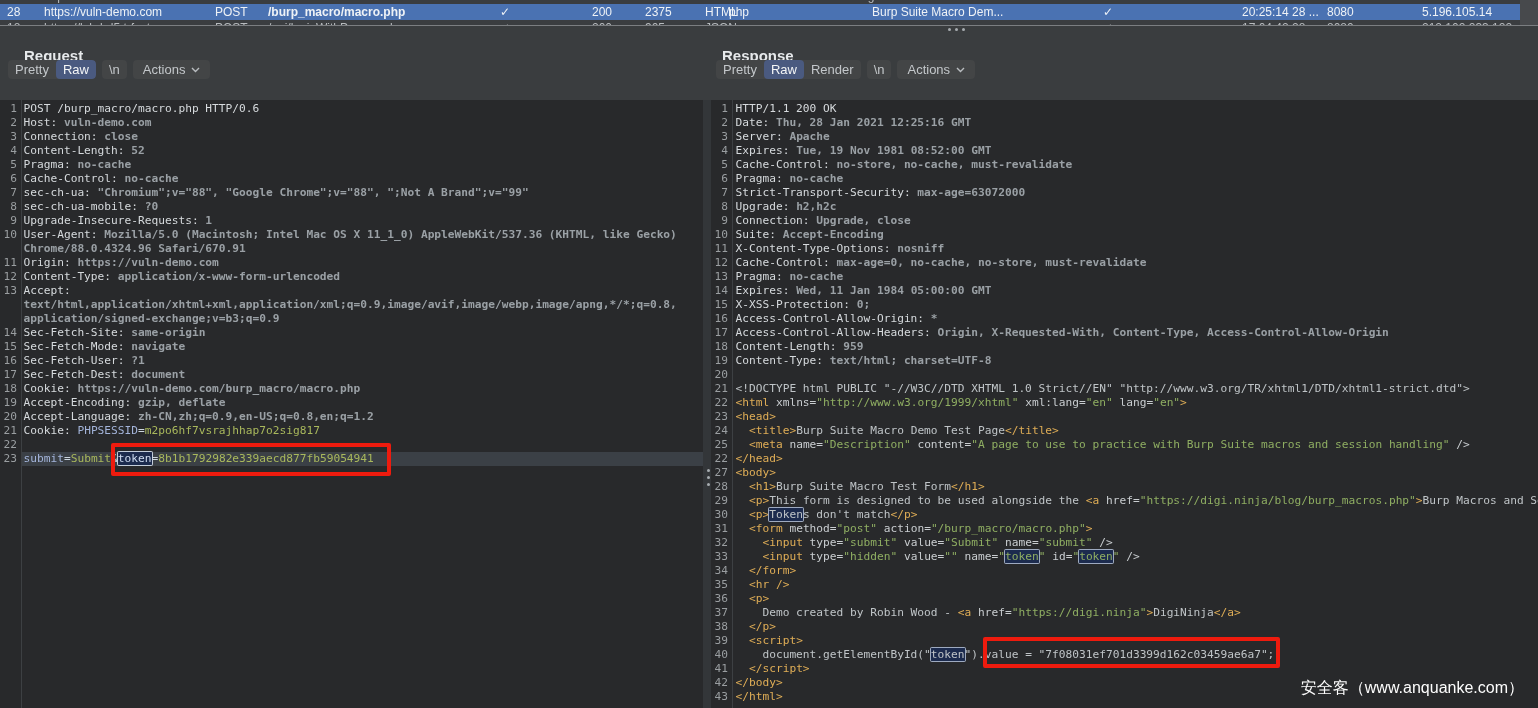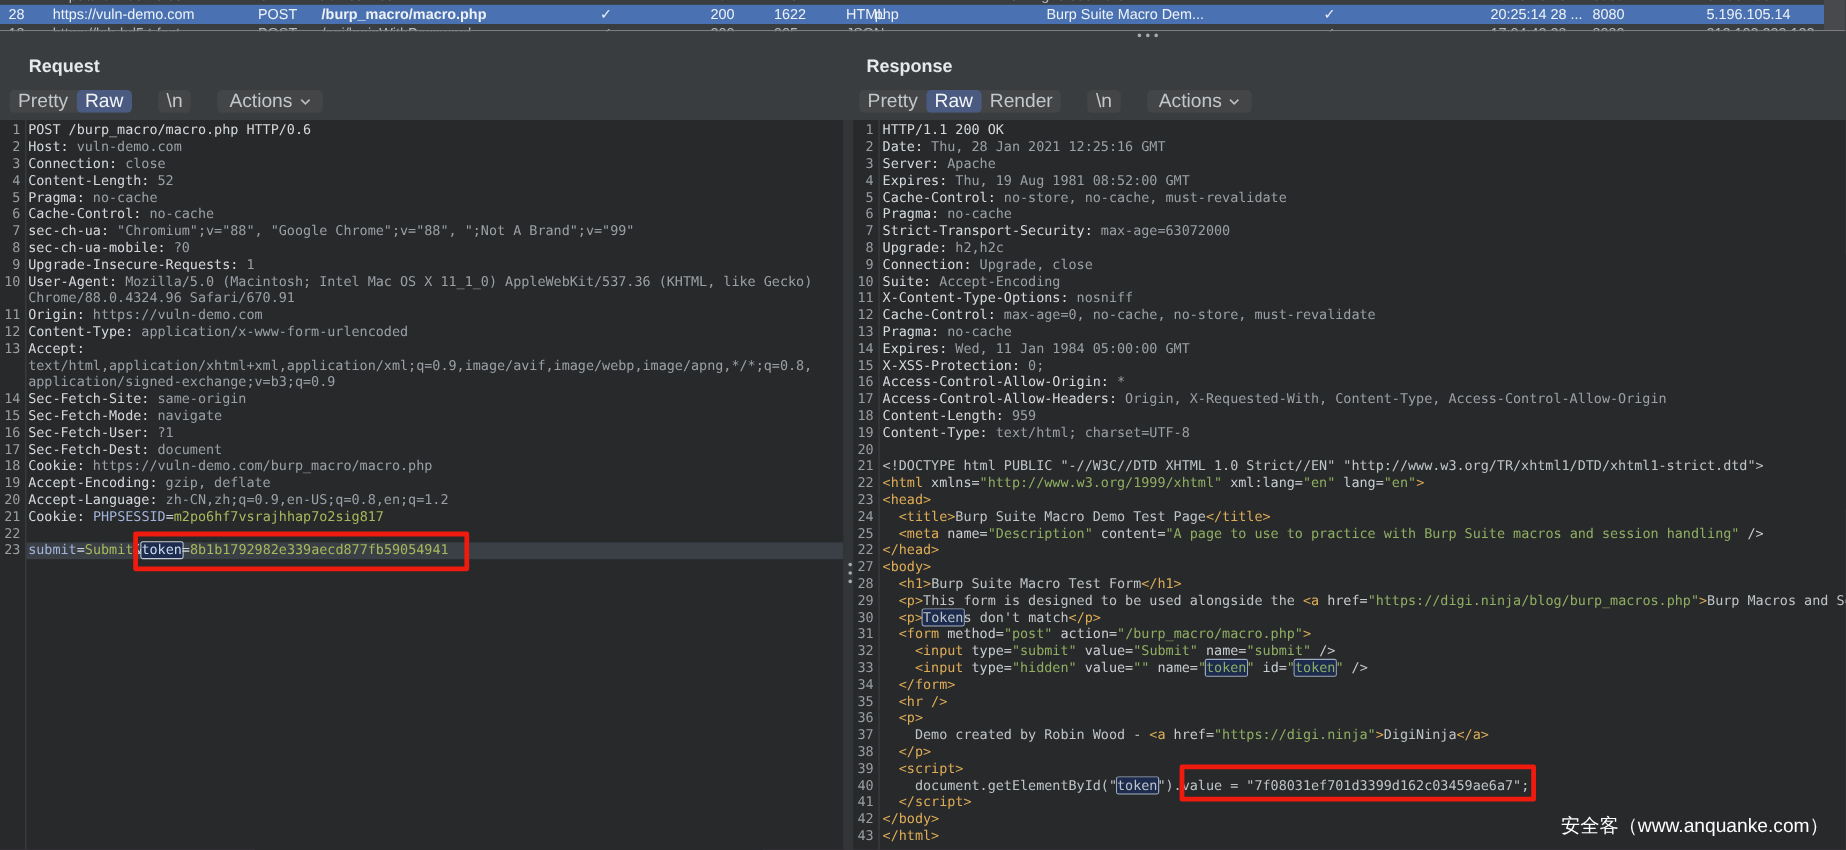--- a/index.html
+++ b/index.html
@@ -13,21 +13,21 @@
   .hrow.selected { background:#4a72b2; color:#eef2f6; }
   .hrow .cell { position:absolute; top:0; height:16px; line-height:16px; white-space:nowrap; }
   .table-bottom-line { position:absolute; left:0; top:25px; width:1538px; height:1px; background:#7b7e81; }
   .table-scroll-track { position:absolute; left:1520px; top:0; width:18px; height:25px; background:#47494c; }
   .hgrip { position:absolute; left:946px; top:28px; width:22px; height:4px; }
   .hgrip i, .vgrip i { display:block; position:absolute; width:3px; height:3px; border-radius:50%; background:#a7acb0; }
   .hgrip i:nth-child(1){left:2px;top:0;} .hgrip i:nth-child(2){left:9px;top:0;} .hgrip i:nth-child(3){left:16px;top:0;}
 
   
   .panel-title { position:absolute; top:47px; font-size:15px; font-weight:bold; color:#e6e9eb; }
-  .tabbar { position:absolute; top:75px; height:19px; display:flex; gap:22px; font-size:16px; color:#c3c7ca; }
+  .tabbar { position:absolute; top:60px; height:19px; display:flex; gap:6px; font-size:13px; color:#c3c7ca; }
   .seg-group { display:flex; border-radius:4px; overflow:hidden; background:#434546; }
   .seg { padding:0 7px; line-height:19px; }
   .seg.active { background:#4a5a80; color:#f3f5f6; border-radius:4px; }
   .pill { background:#434546; border-radius:4px; line-height:19px; padding:0 7px; }
   .pill.actions { display:flex; align-items:center; gap:6px; padding:0 10px; }
   .chev { width:9px; height:6px; position:relative; display:inline-block; }
   .chev svg { position:absolute; top:0; left:0; }
 
   
   .editor { position:absolute; top:100px; height:608px; background:#28292b; overflow:hidden;
@@ -37,21 +37,21 @@
   .gutter-line { position:absolute; top:0; width:1px; height:608px; background:#3d4043; left:20.5px; }
   .eline { position:absolute; left:0; height:14px; line-height:14px; white-space:pre; }
   .eline .num { position:absolute; left:0; top:0; width:17px; text-align:right; color:#9a9ea1; }
   .eline .txt { position:absolute; top:0; }
   #req-editor .eline .txt { left:23.5px; }
   #resp-editor .eline .txt { left:24.5px; }
   .band { position:absolute; left:21.5px; width:681.5px; height:14px; background:#3b4046; }
 
   
   .h { color:#d6dadd; } 
-  .d { color:#9aa0a5; } 
+  .d { color:#9aa0a5;font-weight:bold; } 
   .n { color:#a3b4da; } 
   .p { color:#ccd6de; } 
   .v { color:#a9b85c; } 
   .t { color:#dfad56; } 
   .a { color:#c9cdd0; } 
   .s { color:#8fae62; } 
   .x { color:#bfc4c7; } 
   .tok { background:#1c2b4e; box-shadow:0 0 0 1px #9eaac0; border-radius:1px; }
   .sel { background:#1c2b4e; box-shadow:0 0 0 1px #c3cdda; border-radius:1px; color:#cfdcf0; }
 
@@ -89,21 +89,21 @@
         <span class="cell" style="left: 1327px;">8080</span>
         <span class="cell" style="left: 1422px;">5.196.105.14</span>
       </div>
       <div class="hrow selected" style="top: 4px;">
         <span class="cell" style="left: 7px;">28</span>
         <span class="cell" style="left: 44px;">https://vuln-demo.com</span>
         <span class="cell" style="left: 215px;">POST</span>
         <span class="cell" style="left: 268px; font-weight: bold;">/burp_macro/macro.php</span>
         <span class="cell" style="left: 500px;">✓</span>
         <span class="cell" style="left: 592px;">200</span>
-        <span class="cell" style="left: 645px;">1622</span>
+        <span class="cell" style="left: 645px;">2375</span>
         <span class="cell" style="left: 705px;">HTML</span>
         <span class="cell" style="left: 729px;">php</span>
         <span class="cell" style="left: 872px;">Burp Suite Macro Dem...</span>
         <span class="cell" style="left: 1103px;">✓</span>
         <span class="cell" style="left: 1242px;">20:25:14 28 ...</span>
         <span class="cell" style="left: 1327px;">8080</span>
         <span class="cell" style="left: 1422px;">5.196.105.14</span>
       </div>
       <div class="hrow" style="top: 20px;">
         <span class="cell" style="left: 7px;">18</span>
@@ -203,21 +203,21 @@
     <i></i>
     <i></i>
     <i></i>
   </div>
 <div class="editor" id="resp-editor">
   <div class="gutter-line"></div>
   <div id="resp-lines">
       <div class="eline" style="top: 2px;"><span class="num">1</span><span class="txt"><span class="h">HTTP/1.1 200 OK</span></span></div>
       <div class="eline" style="top: 16px;"><span class="num">2</span><span class="txt"><span class="h">Date:</span><span class="d"> Thu, 28 Jan 2021 12:25:16 GMT</span></span></div>
       <div class="eline" style="top: 30px;"><span class="num">3</span><span class="txt"><span class="h">Server:</span><span class="d"> Apache</span></span></div>
-      <div class="eline" style="top: 44px;"><span class="num">4</span><span class="txt"><span class="h">Expires:</span><span class="d"> Thu, 19 Aug 1981 08:52:00 GMT</span></span></div>
+      <div class="eline" style="top: 44px;"><span class="num">4</span><span class="txt"><span class="h">Expires:</span><span class="d"> Tue, 19 Nov 1981 08:52:00 GMT</span></span></div>
       <div class="eline" style="top: 58px;"><span class="num">5</span><span class="txt"><span class="h">Cache-Control:</span><span class="d"> no-store, no-cache, must-revalidate</span></span></div>
       <div class="eline" style="top: 72px;"><span class="num">6</span><span class="txt"><span class="h">Pragma:</span><span class="d"> no-cache</span></span></div>
       <div class="eline" style="top: 86px;"><span class="num">7</span><span class="txt"><span class="h">Strict-Transport-Security:</span><span class="d"> max-age=63072000</span></span></div>
       <div class="eline" style="top: 100px;"><span class="num">8</span><span class="txt"><span class="h">Upgrade:</span><span class="d"> h2,h2c</span></span></div>
       <div class="eline" style="top: 114px;"><span class="num">9</span><span class="txt"><span class="h">Connection:</span><span class="d"> Upgrade, close</span></span></div>
       <div class="eline" style="top: 128px;"><span class="num">10</span><span class="txt"><span class="h">Suite:</span><span class="d"> Accept-Encoding</span></span></div>
       <div class="eline" style="top: 142px;"><span class="num">11</span><span class="txt"><span class="h">X-Content-Type-Options:</span><span class="d"> nosniff</span></span></div>
       <div class="eline" style="top: 156px;"><span class="num">12</span><span class="txt"><span class="h">Cache-Control:</span><span class="d"> max-age=0, no-cache, no-store, must-revalidate</span></span></div>
       <div class="eline" style="top: 170px;"><span class="num">13</span><span class="txt"><span class="h">Pragma:</span><span class="d"> no-cache</span></span></div>
       <div class="eline" style="top: 184px;"><span class="num">14</span><span class="txt"><span class="h">Expires:</span><span class="d"> Wed, 11 Jan 1984 05:00:00 GMT</span></span></div>

